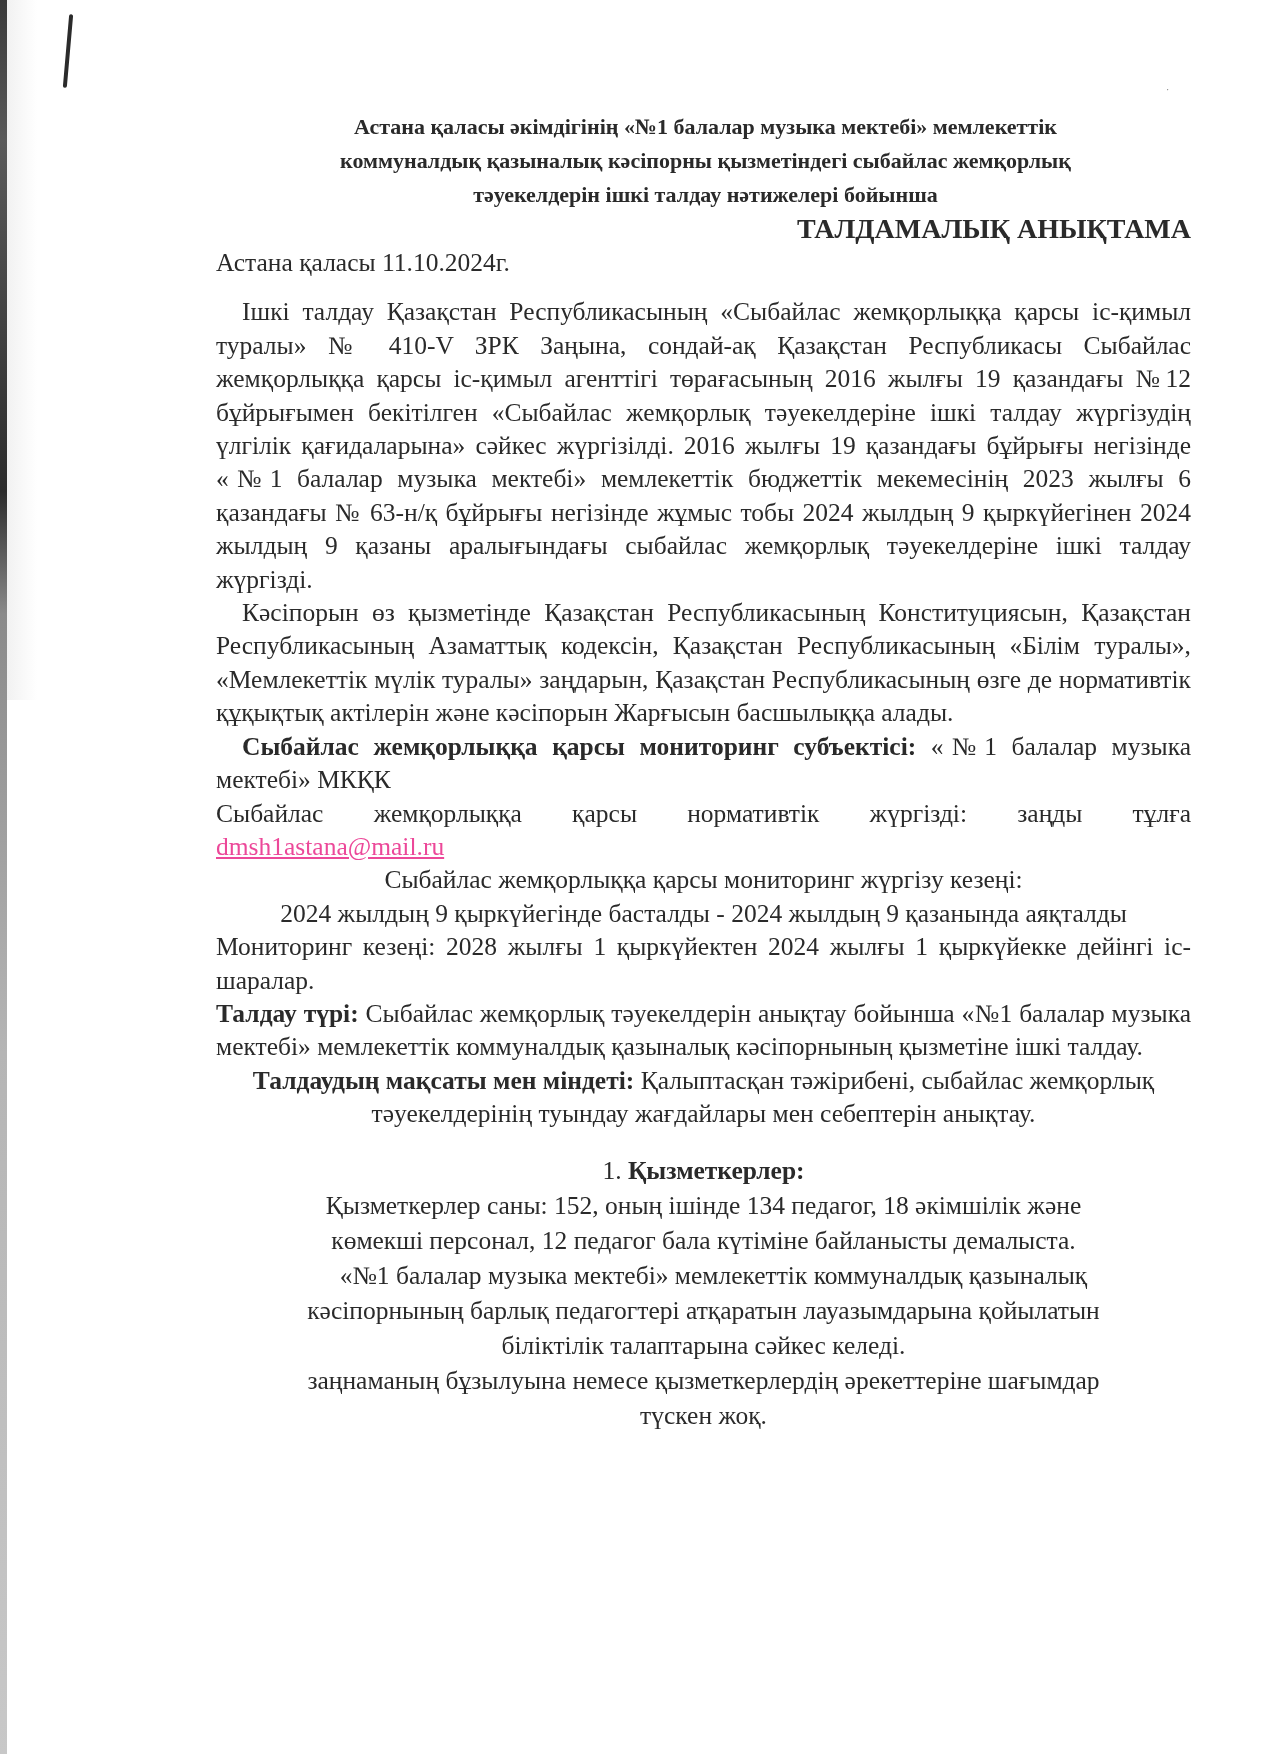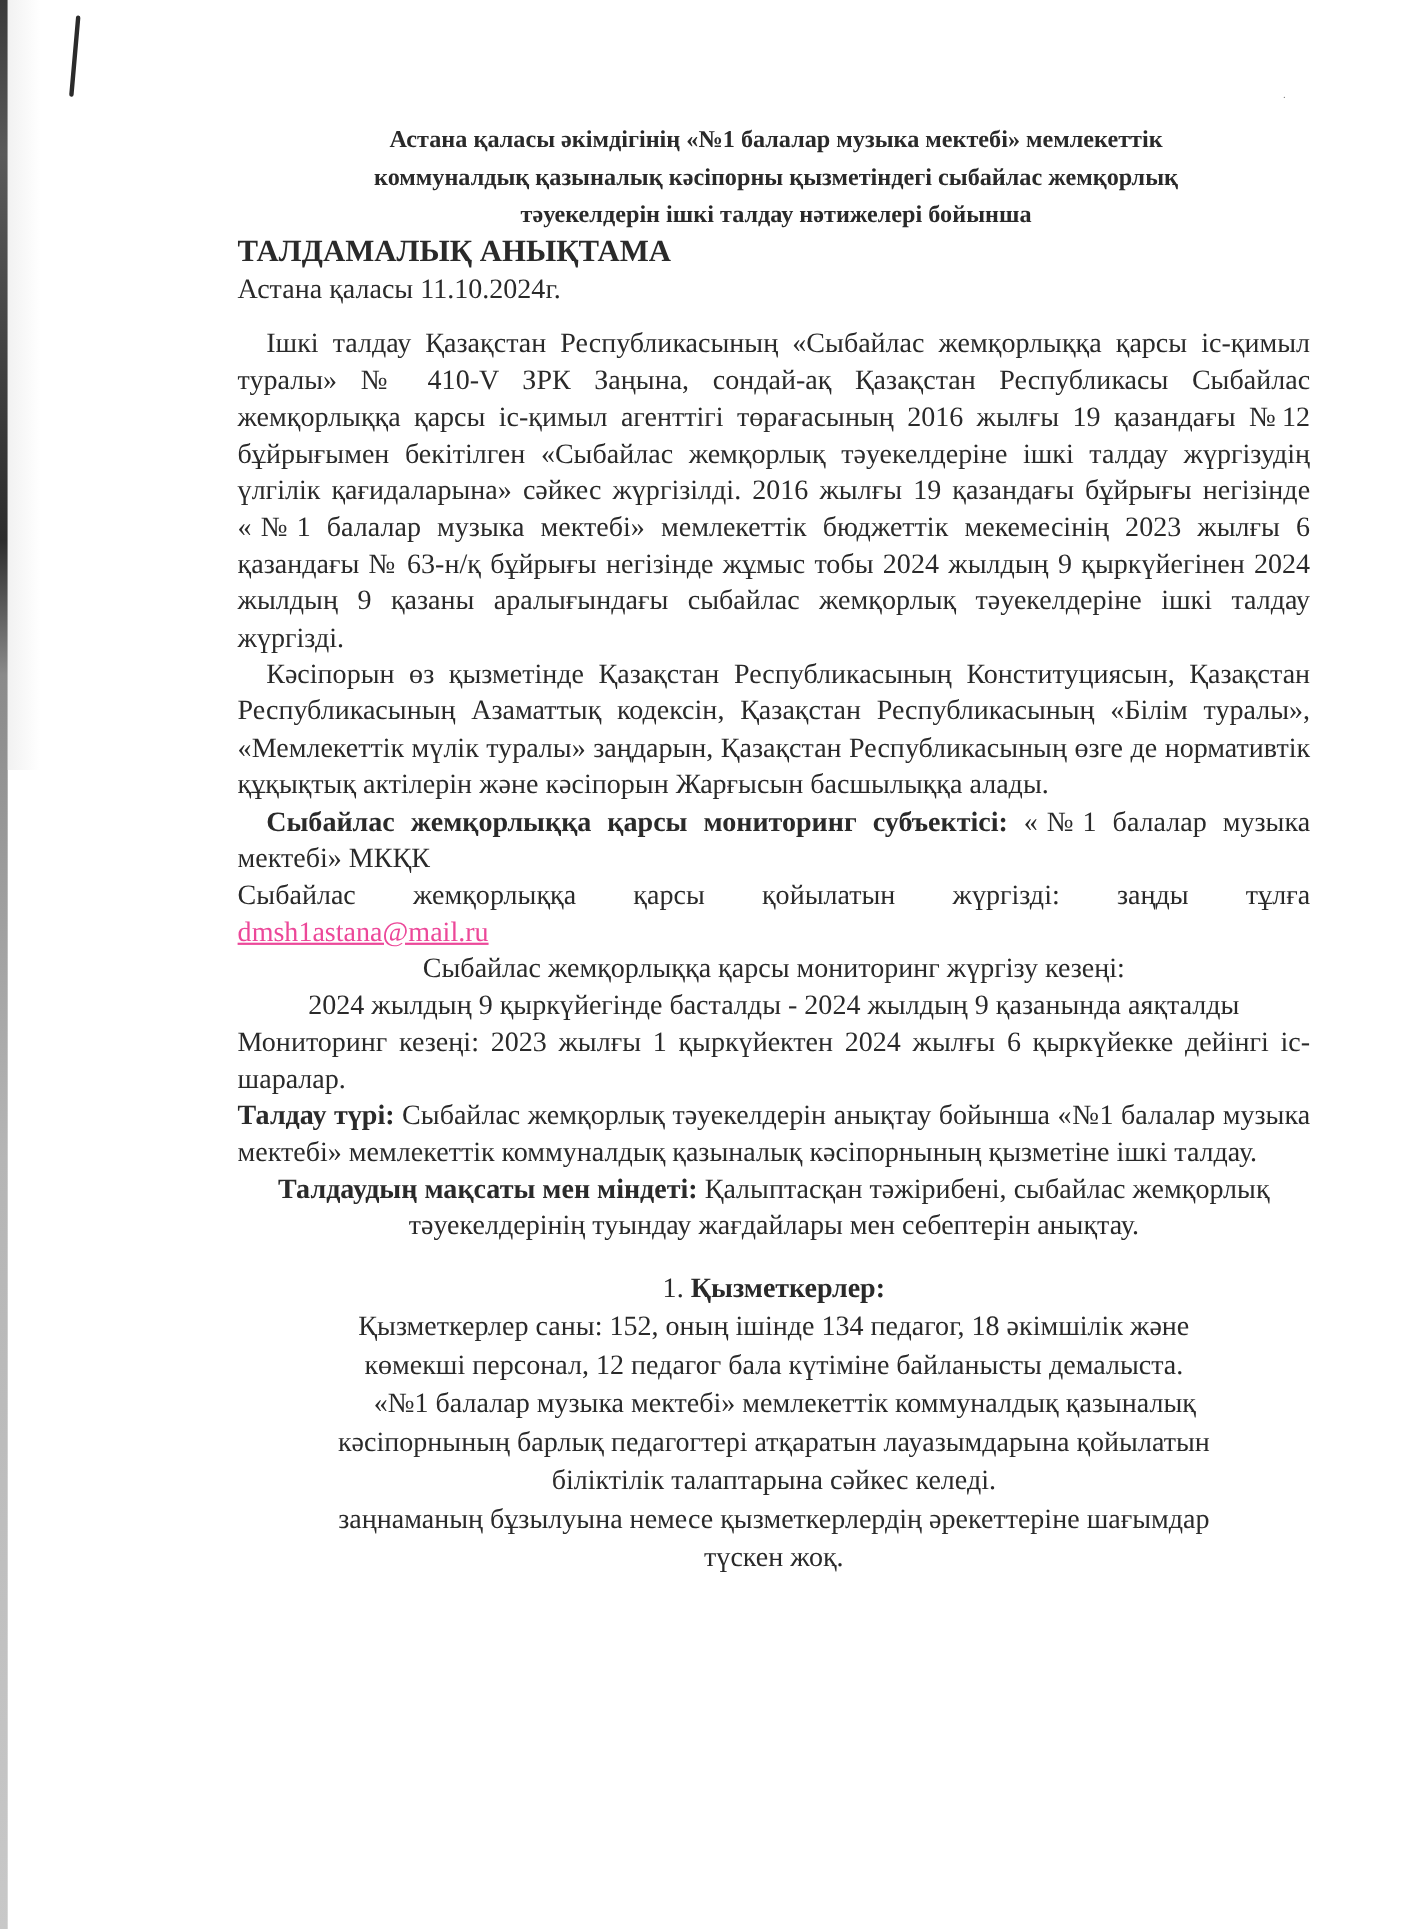--- a/index.html
+++ b/index.html
@@ -25,21 +25,21 @@
   }
   .page {
     position: absolute; left: 216px; top: 110px; width: 975px;
     font-size: 25.5px; line-height: 33.4px;
   }
   .title {
     text-align: center; font-weight: bold; font-size: 22px; line-height: 34px;
     margin-left: -6px; margin-right: -10px;
   }
   .title-main {
-    text-align: left; font-weight: bold; font-size: 28px; line-height: 34px;
+    text-align: right; font-weight: bold; font-size: 28px; line-height: 34px;
   }
   .place-date { margin-top: 0; }
   p { margin: 0; text-align: justify; }
   .indent { text-indent: 26px; }
   .indent-sm { text-indent: 20px; }
   .block-gap { margin-top: 16px; }
   .b { font-weight: bold; }
   a.email { color: #ec4899; text-decoration: underline; }
   .nojust { text-align: center; }
   .section { margin-top: 22px; }
@@ -61,26 +61,26 @@
   </div>
   <div class="title-main">ТАЛДАМАЛЫҚ АНЫҚТАМА</div>
   <div class="place-date">Астана қаласы  11.10.2024г.</div>
 
   <p class="indent block-gap">Ішкі талдау Қазақстан Республикасының «Сыбайлас жемқорлыққа қарсы іс-қимыл туралы» № 410-V ЗРК Заңына, сондай-ақ Қазақстан Республикасы Сыбайлас жемқорлыққа қарсы іс-қимыл агенттігі төрағасының 2016 жылғы 19 қазандағы №12 бұйрығымен бекітілген «Сыбайлас жемқорлық тәуекелдеріне ішкі талдау жүргізудің үлгілік қағидаларына» сәйкес жүргізілді. 2016 жылғы 19 қазандағы бұйрығы негізінде «№1 балалар музыка мектебі» мемлекеттік бюджеттік мекемесінің 2023 жылғы 6 қазандағы № 63-н/қ бұйрығы негізінде жұмыс тобы 2024 жылдың 9 қыркүйегінен 2024 жылдың 9 қазаны аралығындағы сыбайлас жемқорлық тәуекелдеріне ішкі талдау жүргізді.</p>
 
   <p class="indent">Кәсіпорын өз қызметінде Қазақстан Республикасының Конституциясын, Қазақстан Республикасының Азаматтық кодексін, Қазақстан Республикасының «Білім туралы», «Мемлекеттік мүлік туралы» заңдарын, Қазақстан Республикасының өзге де нормативтік құқықтық актілерін және кәсіпорын Жарғысын басшылыққа алады.</p>
 
   <p class="indent"><span class="b">Сыбайлас жемқорлыққа қарсы мониторинг субъектісі:</span><span> «№1 балалар музыка мектебі» МКҚК</span></p>
 
-  <p style="text-align-last: justify;"><span>Сыбайлас жемқорлыққа қарсы қойылатын жүргізді: заңды тұлға</span></p>
+  <p style="text-align-last: justify;"><span>Сыбайлас жемқорлыққа қарсы нормативтік жүргізді: заңды тұлға</span></p>
   <p><a class="email">dmsh1astana@mail.ru</a></p>
 
   <p class="nojust">Сыбайлас жемқорлыққа қарсы мониторинг жүргізу кезеңі:</p>
   <p class="nojust">2024 жылдың 9 қыркүйегінде басталды - 2024 жылдың 9 қазанында аяқталды</p>
-  <p>Мониторинг кезеңі: 2023 жылғы 1 қыркүйектен 2024 жылғы 6 қыркүйекке дейінгі іс-шаралар.</p>
+  <p>Мониторинг кезеңі: 2028 жылғы 1 қыркүйектен 2024 жылғы 1 қыркүйекке дейінгі іс-шаралар.</p>
 
   <p><span class="b">Талдау түрі:</span><span> Сыбайлас жемқорлық тәуекелдерін анықтау бойынша «№1 балалар музыка мектебі» мемлекеттік коммуналдық қазыналық кәсіпорнының қызметіне ішкі талдау.</span></p>
 
   <p class="nojust"><span class="b">Талдаудың мақсаты мен міндеті:</span><span> Қалыптасқан тәжірибені, сыбайлас жемқорлық тәуекелдерінің туындау жағдайлары мен себептерін анықтау.</span></p>
 
   <div class="section last-lines">
     <p class="nojust"><span>1. </span><span class="b">Қызметкерлер:</span></p>
     <p class="nojust">Қызметкерлер саны: 152, оның ішінде 134 педагог, 18 әкімшілік және</p>
     <p class="nojust">көмекші персонал, 12 педагог  бала күтіміне байланысты демалыста.</p>
     <p class="nojust indent-sm">«№1 балалар музыка мектебі» мемлекеттік коммуналдық қазыналық</p>

